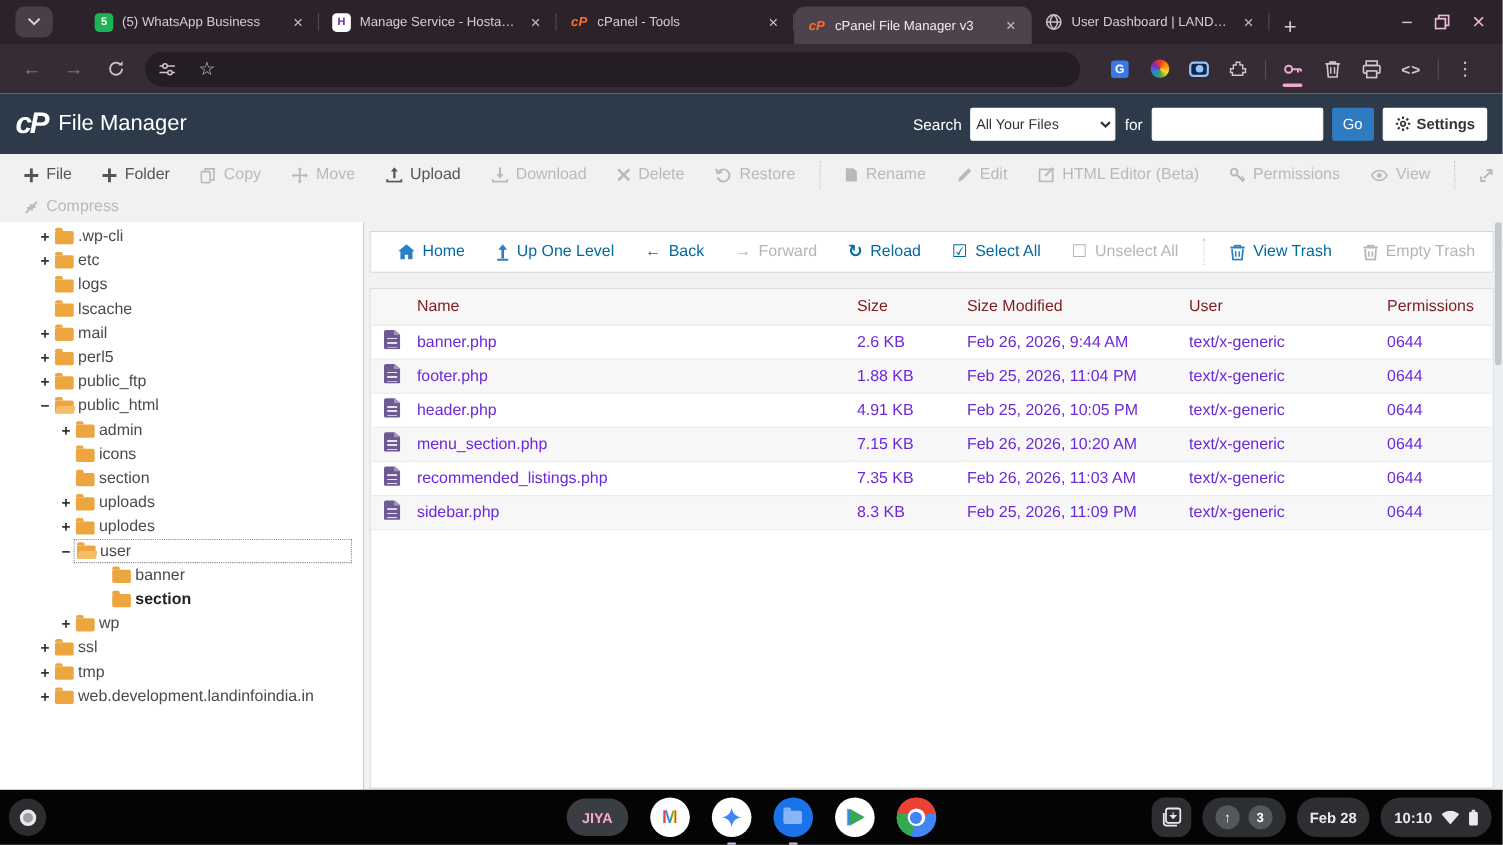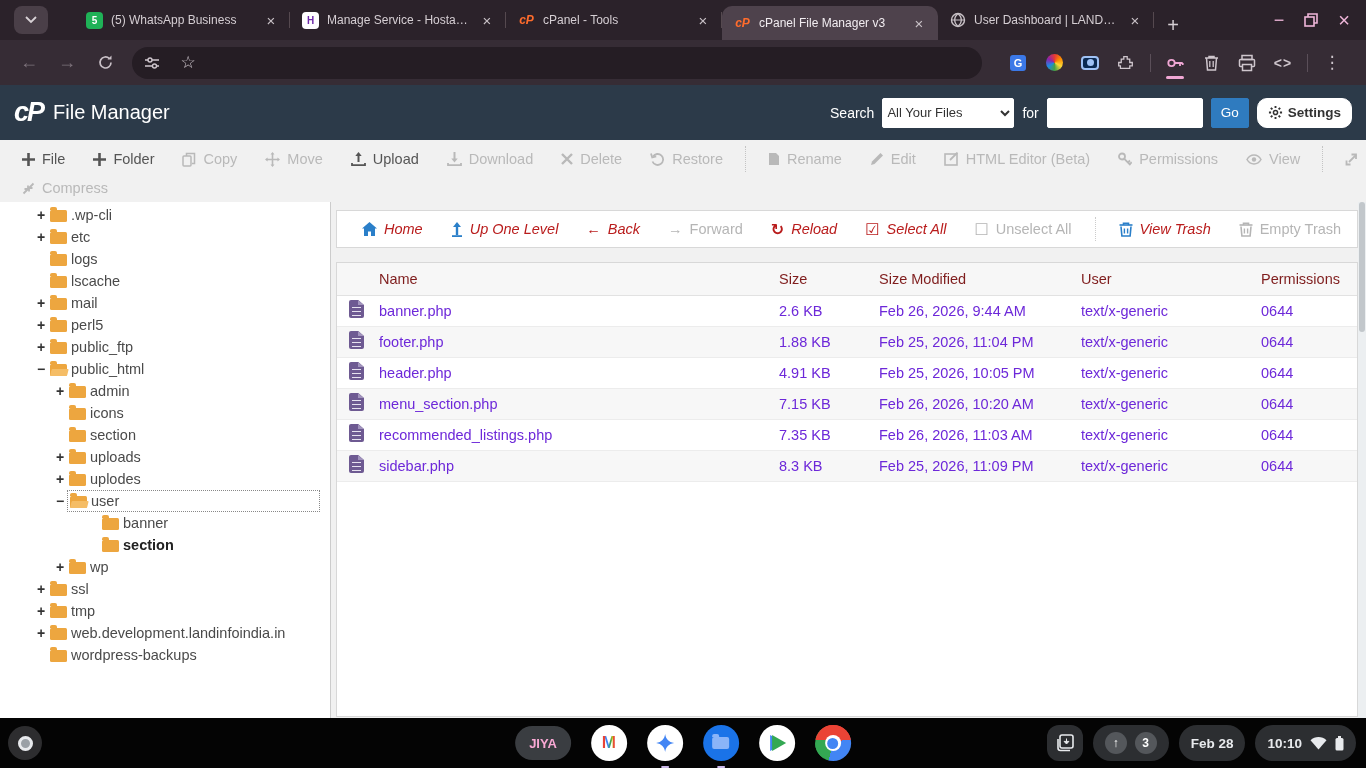--- a/index.html
+++ b/index.html
@@ -41,21 +41,21 @@
 
   
   .cph { position:absolute; left:0; top:85px; width:1366px; height:55px; background:#2c3a49; display:flex; align-items:center; padding:0 14px; color:#fff; }
   .cplogo { font-style:italic; font-weight:900; font-size:27px; letter-spacing:-2px; color:#fff; margin-right:10px; }
   .cptitle { font-size:20px; font-weight:400; }
   .cph-right { margin-left:auto; display:flex; align-items:center; gap:8px; }
   .cph-right label { font-size:14px; }
   .cpsel { height:30px; width:132px; font-size:13px; border:1px solid #fff; background:#fff; color:#333; border-radius:2px; }
   .cpinput { height:30px; width:156px; border:1px solid #fff; border-radius:2px; background:#fff; }
   .gobtn { height:30px; width:38px; background:#2f7bbf; color:#fff; border:1px solid #2f7bbf; border-radius:2px; font-size:13.5px; }
-  .setbtn { height:30px; background:#fff; color:#333; border:1px solid #fff; border-radius:10px; font-size:13.5px; padding:0 10px; display:flex; align-items:center; gap:5px; font-weight:bold; }
+  .setbtn { height:30px; background:#fff; color:#333; border:1px solid #fff; border-radius:2px; font-size:13.5px; padding:0 10px; display:flex; align-items:center; gap:5px; font-weight:bold; }
 
   
   .cptb { position:absolute; left:0; top:140px; width:1366px; height:80px; background:#f1f1f1; border-bottom:1px solid #ddd; font-size:14.5px; }
   .cptb-row1 { display:flex; align-items:center; height:36px; padding:2px 8px 0 10px; gap:4px; }
   .cptb-row2 { display:flex; align-items:center; height:24px; padding:0 8px 0 10px; }
   .tbtn { display:flex; align-items:center; gap:7px; padding:4px 12px; white-space:nowrap; }
   .tbtn.en { color:#555; }
   .tbtn.dis { color:#b9b9b9; }
   .tbtn svg { flex:none; }
   .dotsep { width:1px; height:26px; border-left:1px dotted #c4c4c4; margin:0 6px; }
@@ -74,21 +74,21 @@
   .folder { width:17px; height:12px; background:#eda63f; border-radius:1.5px; position:relative; margin-left:2px; margin-top:2px; flex:none; }
   .folder::before { content:""; position:absolute; top:-3px; left:0; width:7px; height:3px; background:#eda63f; border-radius:2px 2px 0 0; }
   .folder.open::after { content:""; position:absolute; left:0; bottom:0; width:100%; height:7px; background:#f5bd66; transform:skewX(-14deg); transform-origin:bottom left; border-radius:1px; }
   .selbox { display:flex; align-items:center; flex:1; border:1px dotted #888; margin-right:10px; height:22px; background:#fff; }
   .bold { font-weight:bold; color:#222; }
 
   
   .main { position:absolute; left:336px; top:8px; width:1022px; bottom:1px; }
   .fmnav { height:38px; background:#fff; border:1px solid #d8d8d8; display:flex; align-items:center; padding:0 12px; font-size:14.5px; gap:2px; }
   .fmbtn { display:flex; align-items:center; gap:7px; padding:0 13px; white-space:nowrap; }
-  .fmbtn.blue { color:#b91c1c;font-style:italic; } .fmbtn.dim { color:#b5b5b5; }
+  .fmbtn.blue { color:#0369a1; } .fmbtn.dim { color:#b5b5b5; }
   .fmsep { width:1px; height:24px; border-left:1px dotted #ccc; margin:0 8px; }
 
   .fmtablebox { position:absolute; top:52px; left:0; right:0; bottom:0; background:#fff; border:1px solid #d8d8d8; }
   table.fm { width:100%; border-collapse:collapse; font-size:14.5px; table-layout:fixed; }
   .fm th { text-align:left; color:#7f1d1d; font-weight:400; height:32px; padding:0 4px; border-bottom:1px solid #e2e2e2; background:#f7f7f7; }
   .fm td { height:31px; padding:0 4px; color:#6d28d9; border-bottom:1px solid #ececec; }
   .fm tr.alt td { background:#f7f7f7; }
   .fm .c-icon { width:38px; padding-left:12px; }
   .fm .c-name { width:400px; }
   .fm .c-size { width:100px; }
@@ -464,25 +464,20 @@
       </div>
     <div class="titem lvl0">
         <span class="exp">+</span>
         <span class="folder"></span>
         <span class="tlabel">tmp</span>
       </div>
     <div class="titem lvl0">
         <span class="exp">+</span>
         <span class="folder"></span>
         <span class="tlabel">web.development.landinfoindia.in</span>
-      </div>
-    <div class="titem lvl0">
-        <span class="exp"></span>
-        <span class="folder"></span>
-        <span class="tlabel">wordpress-backups</span>
       </div>
   </div>
 
   <div class="main">
     <div class="fmnav">
       <span class="fmbtn blue">
         <svg width="15" height="14" viewBox="0 0 15 14">
             <path d="M7.5 0L0 6.5h2V14h4V9.5h3V14h4V6.5h2z" fill="#2a7fc9"></path>
           </svg>
         <span>Home</span>

